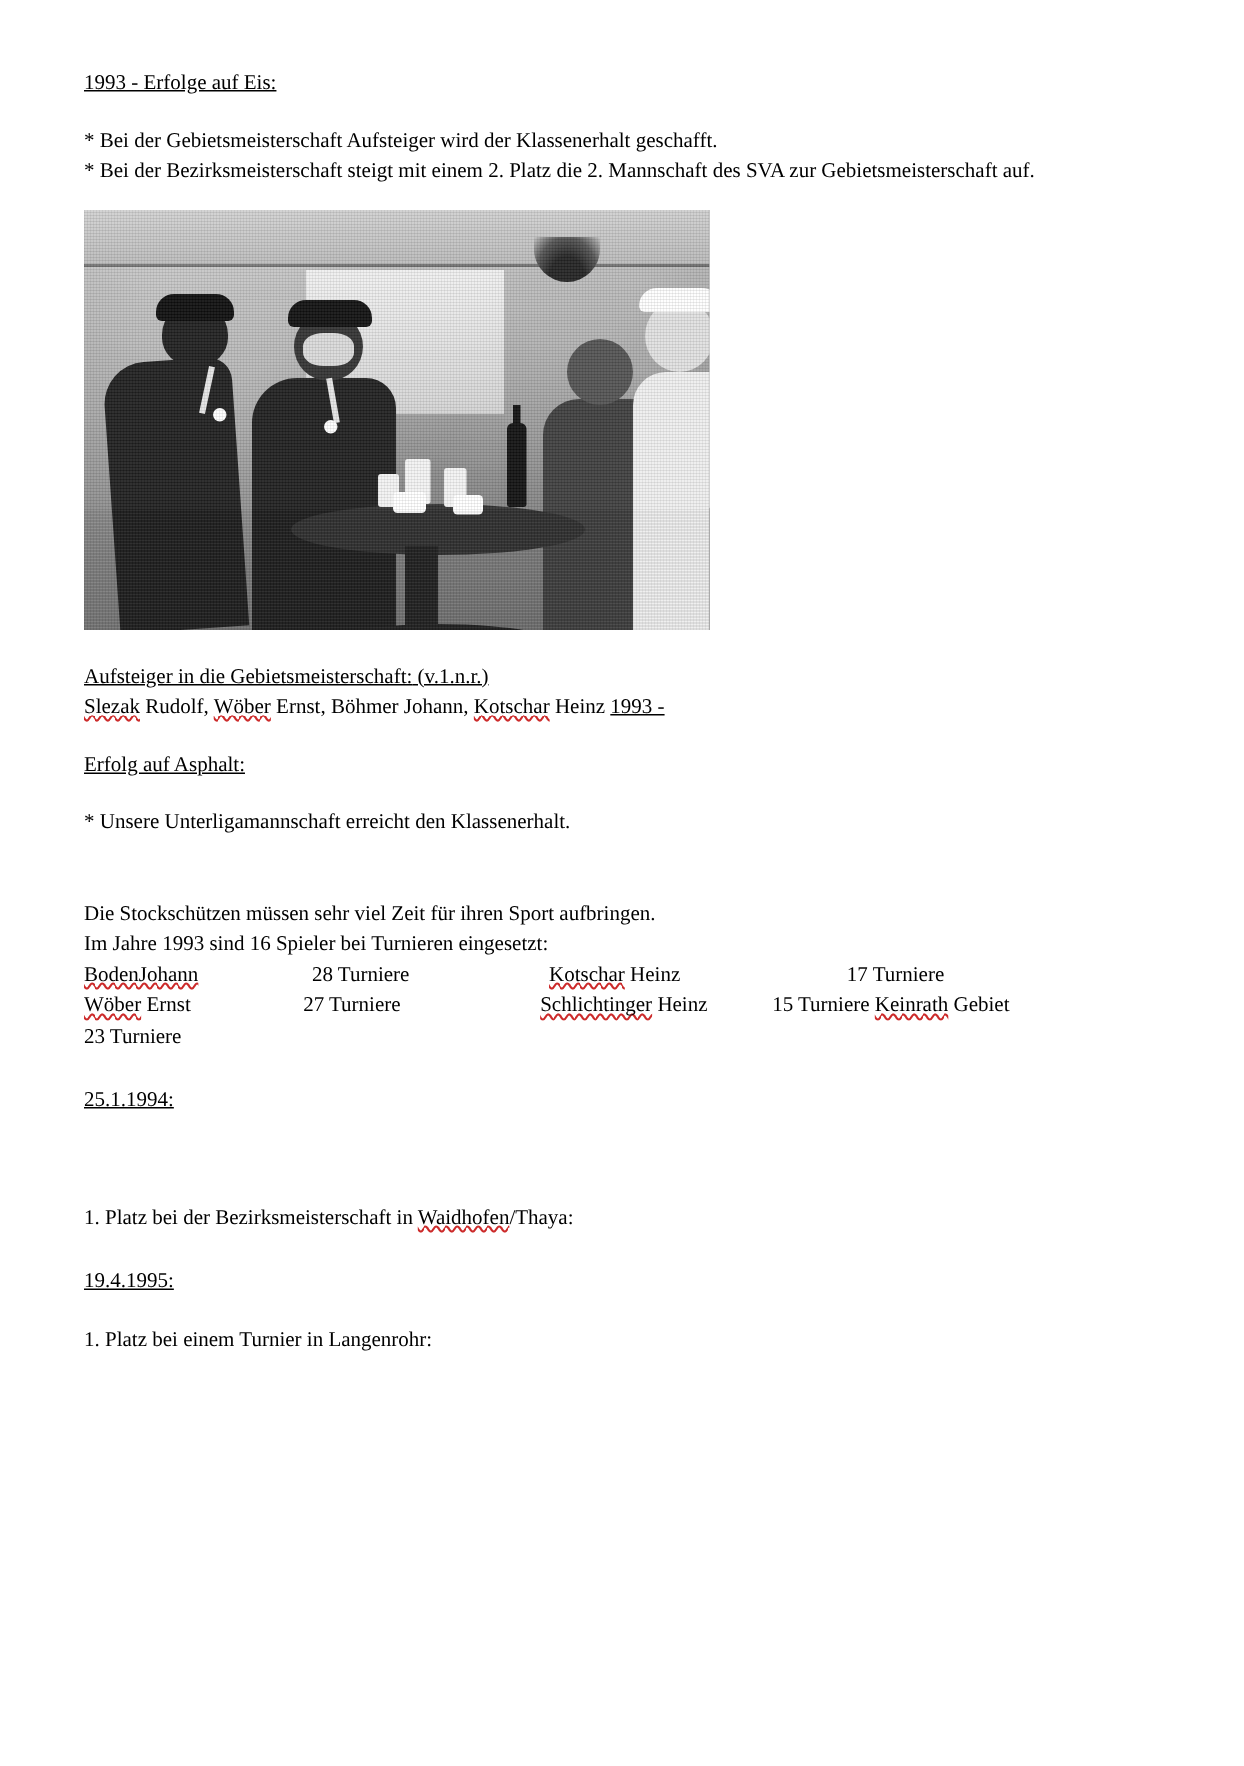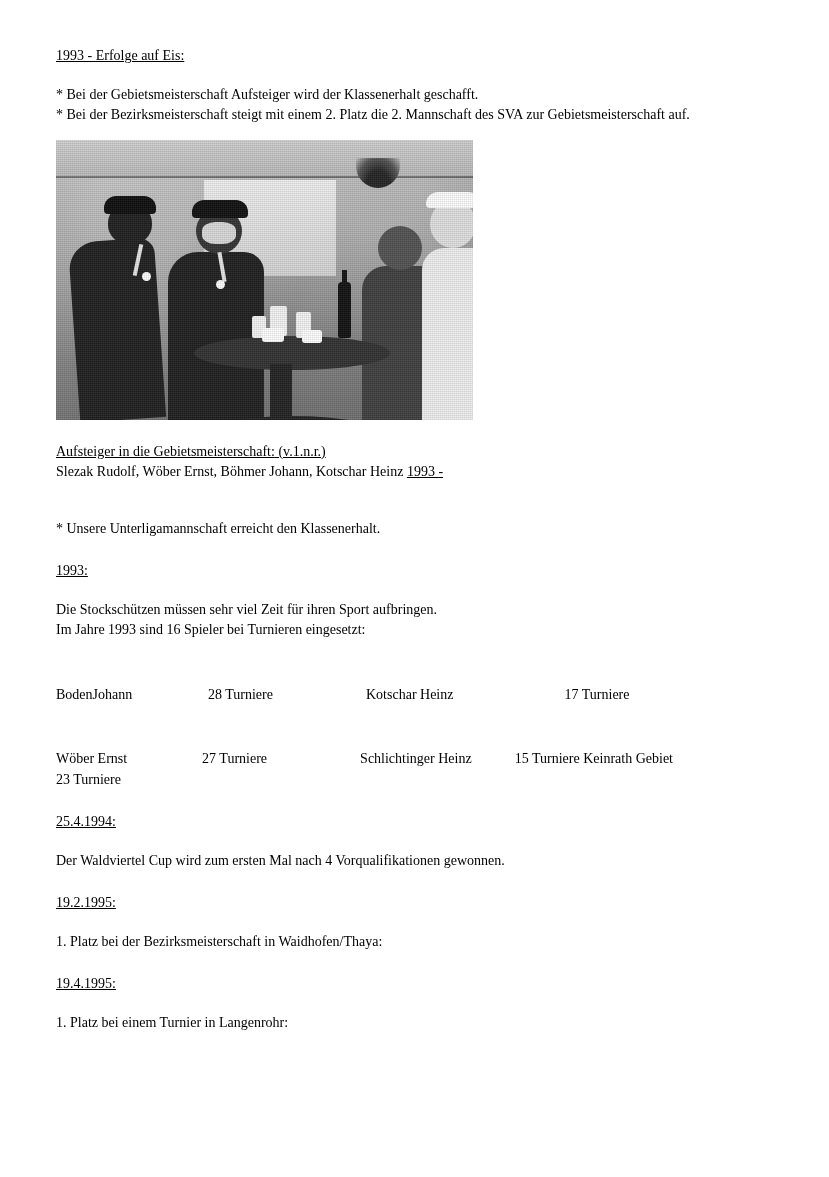--- a/index.html
+++ b/index.html
@@ -24,20 +24,21 @@
   }
   .line {
     font-size: 14px;
     line-height: 20.5px;
     white-space: pre;
   }
   .u {
     text-decoration: underline;
   }
   .spell {
+    text-decoration: underline;
     text-decoration-color: #cc2b2b;
     text-decoration-style: wavy;
     text-decoration-skip-ink: none;
   }
   .gap-md { height: 18px; }
   .gap-lg { height: 22px; }
 
   
   .photo-wrap {
     margin-top: 14px;
@@ -233,21 +234,21 @@
     background: #d9d9d9;
     transform: rotate(12deg);
   }
   .sash2 {
     position: absolute;
     left: 164px; top: 112px;
     width: 4px; height: 30px;
     background: #d9d9d9;
     transform: rotate(-10deg);
   }
-  .tbl-col-a { display: inline-block; width: 152px; margin-top: 44px; }
+  .tbl-col-a { display: inline-block; width: 152px; }
   .tbl-col-b { display: inline-block; width: 158px; }
   .tbl-col-c { display: inline-block; width: 148px; }
 </style>
 </head>
 <body>
 
 <div class="page">
 
   <div class="line u">1993 - Erfolge auf Eis:</div>
   <div class="gap-md"></div>
@@ -299,46 +300,44 @@
   </div>
 
   <div class="gap-lg"></div>
 
   <div class="line"><span class="u">Aufsteiger in die Gebietsmeisterschaft:</span><span class="u"> (v.1.n.r.)</span></div>
 
   <div class="line"><span class="spell">Slezak</span><span> Rudolf, </span><span class="spell">Wöber</span><span> Ernst, Böhmer Johann, </span><span class="spell">Kotschar</span><span> Heinz </span><span class="u">1993 -</span></div>
 
   <div class="gap-md"></div>
 
+  <div class="line u">Erfolg auf Asphalt:</div>
   <div class="gap-md"></div>
   <div class="line">* Unsere Unterligamannschaft erreicht den Klassenerhalt.</div>
 
   <div class="gap-lg"></div>
 
-  <div class="line u">1993:</div>
   <div class="gap-md"></div>
 
   <div class="line">Die Stockschützen müssen sehr viel Zeit für ihren Sport aufbringen.</div>
   <div class="line">Im Jahre 1993 sind 16 Spieler bei Turnieren eingesetzt:</div>
 
   <div class="line"><span class="tbl-col-a"><span class="spell">BodenJohann</span></span><span class="tbl-col-b">28 Turniere</span><span class="spell">Kotschar</span><span class="tbl-col-c"> Heinz</span><span>17 Turniere</span></div>
 
   <div class="line"><span class="spell">Wöber</span><span class="tbl-col-a" style="width:108px"> Ernst</span><span class="tbl-col-b">27 Turniere</span><span class="spell">Schlichtinger</span><span class="tbl-col-c" style="width:80px"> Heinz</span><span>15 Turniere </span><span class="spell">Keinrath</span><span> Gebiet</span></div>
 
   <div class="line">23 Turniere</div>
 
   <div class="gap-lg"></div>
 
-  <div class="line u">25.4.1994:</div>
-  <div class="gap-md"></div>
-  <div class="line">Der Waldviertel Cup wird zum ersten Mal nach 4 Vorqualifikationen gewonnen.</div>
-
-  <div class="gap-lg"></div>
-
-  <div class="line u">19.2.1995:</div>
+  <div class="line u">25.1.1994:</div>
+  <div class="gap-md"></div>
+
+  <div class="gap-lg"></div>
+
   <div class="gap-md"></div>
   <div class="line"><span>1. Platz bei der Bezirksmeisterschaft in </span><span class="spell">Waidhofen</span><span>/Thaya:</span></div>
 
   <div class="gap-lg"></div>
 
   <div class="line u">19.4.1995:</div>
   <div class="gap-md"></div>
   <div class="line">1. Platz bei einem Turnier in Langenrohr:</div>
 
 </div>

